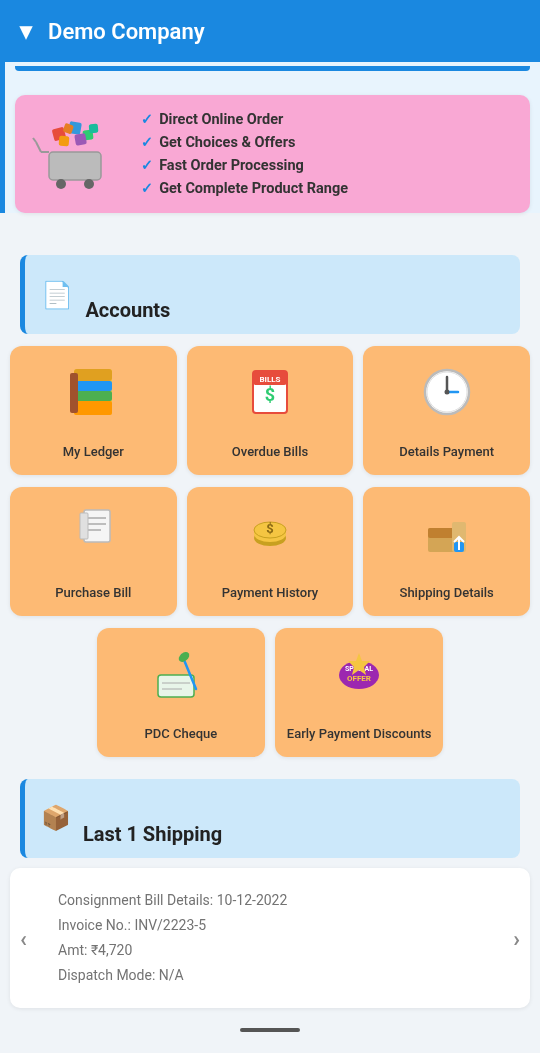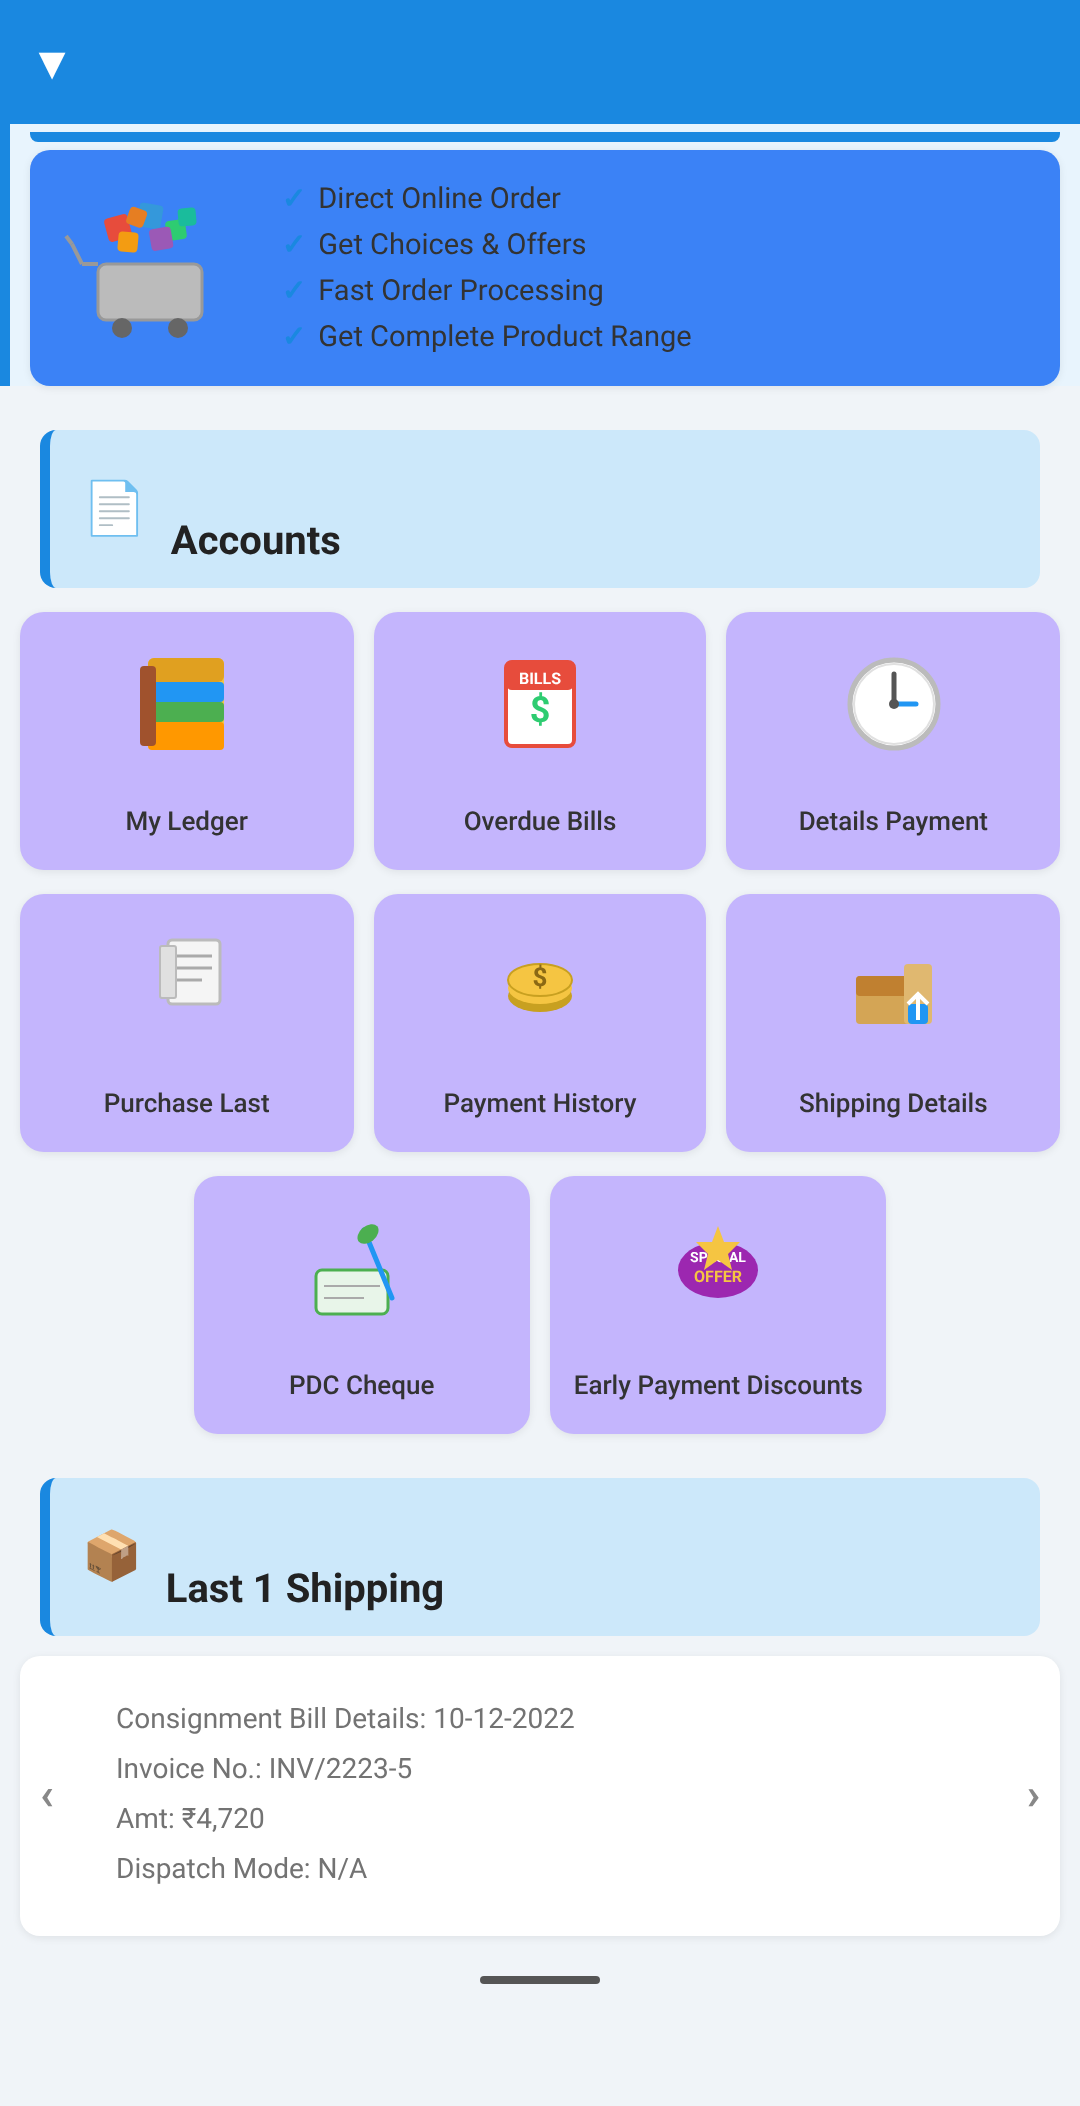--- a/index.html
+++ b/index.html
@@ -33,28 +33,29 @@
     }
 
     
     .promo-section {
       background: #e8f4fd;
       border-left: 5px solid #1a88e0;
       margin: 0;
       padding: 4px 0 0 0;
     }
     .promo-card {
-      background: #3b82f6;
-      margin: 4px 10px;
+      background: #f9a8d4;
+      margin: 24px 10px;
       border-radius: 10px;
       padding: 16px 16px;
       display: flex;
       align-items: center;
       gap: 20px;
       box-shadow: 0 1px 4px rgba(0,0,0,0.08);
+      font-weight: bold;
     }
     .promo-cart-icon {
       width: 90px;
       height: 80px;
       flex-shrink: 0;
       display: flex;
       align-items: center;
       justify-content: center;
     }
     .promo-list {
@@ -95,21 +96,21 @@
     }
 
     
     .accounts-grid {
       display: grid;
       grid-template-columns: 1fr 1fr 1fr;
       gap: 10px;
       padding: 12px 10px;
     }
     .account-item {
-      background: #c4b5fd;
+      background: #fdba74;
       border-radius: 12px;
       padding: 18px 8px 14px 8px;
       display: flex;
       flex-direction: column;
       align-items: center;
       gap: 24px;
       box-shadow: 0 1px 4px rgba(0,0,0,0.08);
       cursor: pointer;
       min-height: 120px;
       justify-content: center;
@@ -181,20 +182,21 @@
       height: 4px;
       background: #555;
       border-radius: 2px;
     }
   </style>
 </head>
 <body>
 
 <div class="header">
   <span class="header-chevron">▾</span>
+  <span class="header-title">Demo Company</span>
 </div>
 
 <div class="promo-section">
   <div style="background:#1a88e0; height:5px; margin:0 10px; border-radius:0 0 4px 4px;"></div>
   <div class="promo-card">
 
     <div class="promo-cart-icon">
       <svg viewBox="0 0 90 80" width="90" height="80" xmlns="http://www.w3.org/2000/svg">
 
         <rect x="18" y="38" width="52" height="28" rx="4" fill="#bbb" stroke="#999" stroke-width="1.5"></rect>
@@ -275,21 +277,21 @@
 <div class="account-item">
       <div class="account-item-icon">
         <svg width="54" height="54" viewBox="0 0 54 54">
           <rect x="18" y="4" width="26" height="32" rx="2" fill="#f5f5f5" stroke="#bbb" stroke-width="1.5"></rect>
           <line x1="22" y1="12" x2="40" y2="12" stroke="#aaa" stroke-width="1.5"></line>
           <line x1="22" y1="18" x2="40" y2="18" stroke="#aaa" stroke-width="1.5"></line>
           <line x1="22" y1="24" x2="35" y2="24" stroke="#aaa" stroke-width="1.5"></line>
           <rect x="14" y="7" width="8" height="26" rx="1" fill="#e0e0e0" stroke="#bbb" stroke-width="1"></rect>
         </svg>
       </div>
-      <span class="account-item-label">Purchase Last</span>
+      <span class="account-item-label">Purchase Bill</span>
     </div>
     <div class="account-item">
       <div class="account-item-icon">
         <svg width="54" height="54" viewBox="0 0 54 54">
           <ellipse cx="27" cy="32" rx="16" ry="8" fill="#c8a020"></ellipse>
           <ellipse cx="27" cy="28" rx="16" ry="8" fill="#f5c542"></ellipse>
           <ellipse cx="27" cy="24" rx="16" ry="8" fill="#f5c542" stroke="#c8a020" stroke-width="1"></ellipse>
           <text x="27" y="27" text-anchor="middle" fill="#8B6914" font-size="13" font-weight="bold">$</text>
         </svg>
       </div>

